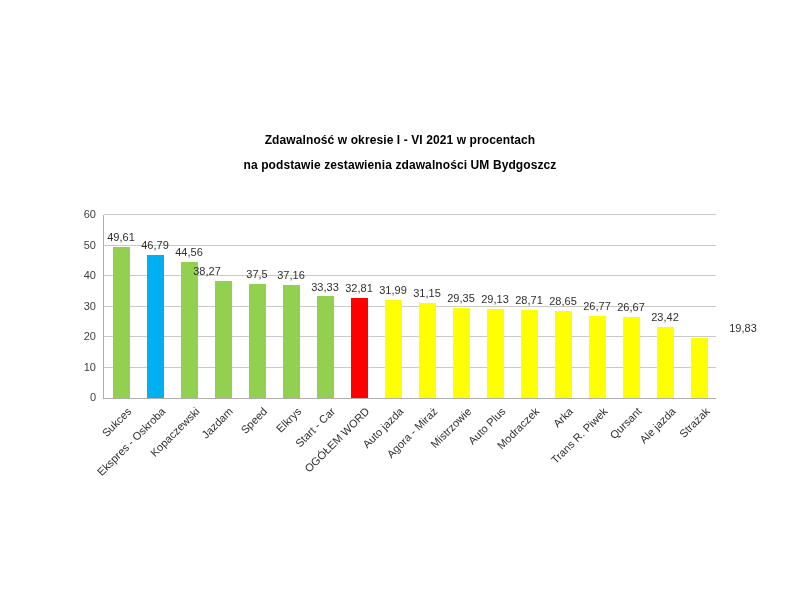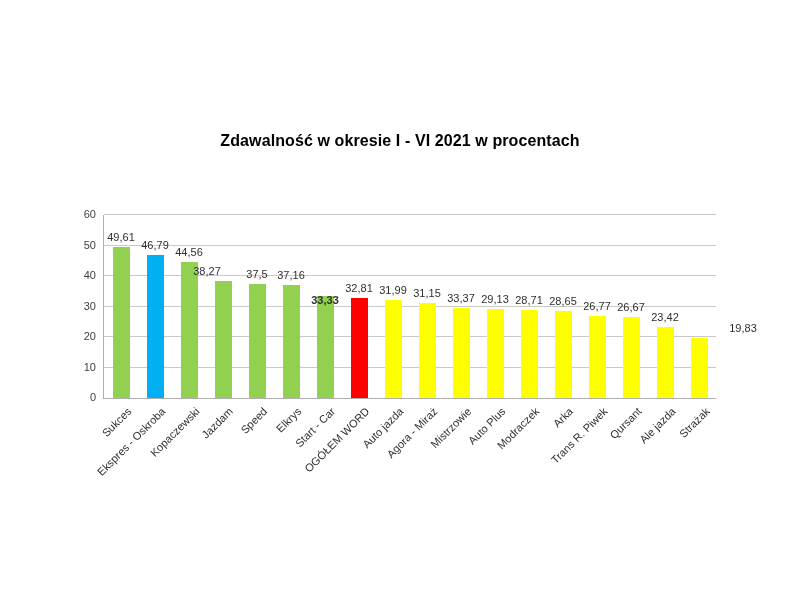--- a/index.html
+++ b/index.html
@@ -18,21 +18,21 @@
     width: 800px; height: 600px;
     background: #ffffff;
   }
   .chart-title {
     position: absolute;
     top: 128px;
     left: 0;
     width: 800px;
     text-align: center;
     font-weight: bold;
-    font-size: 16px;
+    font-size: 12px;
     line-height: 25px;
     color: #000000;
     letter-spacing: 0.1px;
   }
   .plot {
     position: absolute;
     left: 103px;
     top: 215px;
     width: 612px;
     height: 183px;
@@ -84,20 +84,21 @@
     transform: rotate(-45deg);
     transform-origin: 100% 0%;
   }
 </style>
 </head>
 <body>
 
 <div class="page">
   <div class="chart-title">
     <div>Zdawalność w okresie I - VI 2021 w procentach</div>
+    <div>na podstawie zestawienia zdawalności UM Bydgoszcz</div>
   </div>
 
   <div class="plot" id="plot">
     <div id="grid-layer">
         <div class="gridline" style="bottom: 30.5px; background: rgb(201, 201, 201);"></div>
         <div class="gridline" style="bottom: 61px; background: rgb(201, 201, 201);"></div>
         <div class="gridline" style="bottom: 91.5px; background: rgb(201, 201, 201);"></div>
         <div class="gridline" style="bottom: 122px; background: rgb(201, 201, 201);"></div>
         <div class="gridline" style="bottom: 152.5px; background: rgb(201, 201, 201);"></div>
         <div class="gridline" style="bottom: 183px; background: rgb(201, 201, 201);"></div>
@@ -118,29 +119,29 @@
         <div class="value-label" style="left: 51px; bottom: 146.709px;">46,79</div>
         <div class="bar" style="left: 76.5px; width: 17px; height: 135.908px; background: rgb(146, 208, 80);"></div>
         <div class="value-label" style="left: 85px; bottom: 139.908px;">44,56</div>
         <div class="bar" style="left: 110.5px; width: 17px; height: 116.724px; background: rgb(146, 208, 80);"></div>
         <div class="value-label" style="left: 103px; bottom: 120.724px;">38,27</div>
         <div class="bar" style="left: 144.5px; width: 17px; height: 114.375px; background: rgb(146, 208, 80);"></div>
         <div class="value-label" style="left: 153px; bottom: 118.375px;">37,5</div>
         <div class="bar" style="left: 178.5px; width: 17px; height: 113.338px; background: rgb(146, 208, 80);"></div>
         <div class="value-label" style="left: 187px; bottom: 117.338px;">37,16</div>
         <div class="bar" style="left: 212.5px; width: 17px; height: 101.656px; background: rgb(146, 208, 80);"></div>
-        <div class="value-label" style="left: 221px; bottom: 92px; font-weight: bold;">33,33</div>
+        <div class="value-label" style="left: 221px; bottom: 105px;">33,33</div>
         <div class="bar" style="left: 246.5px; width: 17px; height: 100.07px; background: rgb(255, 0, 0);"></div>
         <div class="value-label" style="left: 255px; bottom: 104.07px;">32,81</div>
         <div class="bar" style="left: 280.5px; width: 17px; height: 97.5695px; background: rgb(255, 255, 0);"></div>
         <div class="value-label" style="left: 289px; bottom: 101.569px;">31,99</div>
         <div class="bar" style="left: 314.5px; width: 17px; height: 95.0075px; background: rgb(255, 255, 0);"></div>
         <div class="value-label" style="left: 323px; bottom: 99.0075px;">31,15</div>
         <div class="bar" style="left: 348.5px; width: 17px; height: 89.5175px; background: rgb(255, 255, 0);"></div>
-        <div class="value-label" style="left: 357px; bottom: 93.5175px;">33,37</div>
+        <div class="value-label" style="left: 357px; bottom: 93.5175px;">29,35</div>
         <div class="bar" style="left: 382.5px; width: 17px; height: 88.8465px; background: rgb(255, 255, 0);"></div>
         <div class="value-label" style="left: 391px; bottom: 92.8465px;">29,13</div>
         <div class="bar" style="left: 416.5px; width: 17px; height: 87.5655px; background: rgb(255, 255, 0);"></div>
         <div class="value-label" style="left: 425px; bottom: 91.5655px;">28,71</div>
         <div class="bar" style="left: 450.5px; width: 17px; height: 87.3825px; background: rgb(255, 255, 0);"></div>
         <div class="value-label" style="left: 459px; bottom: 91.3825px;">28,65</div>
         <div class="bar" style="left: 484.5px; width: 17px; height: 81.6485px; background: rgb(255, 255, 0);"></div>
         <div class="value-label" style="left: 493px; bottom: 85.6485px;">26,77</div>
         <div class="bar" style="left: 518.5px; width: 17px; height: 81.3435px; background: rgb(255, 255, 0);"></div>
         <div class="value-label" style="left: 527px; bottom: 85.3435px;">26,67</div>

